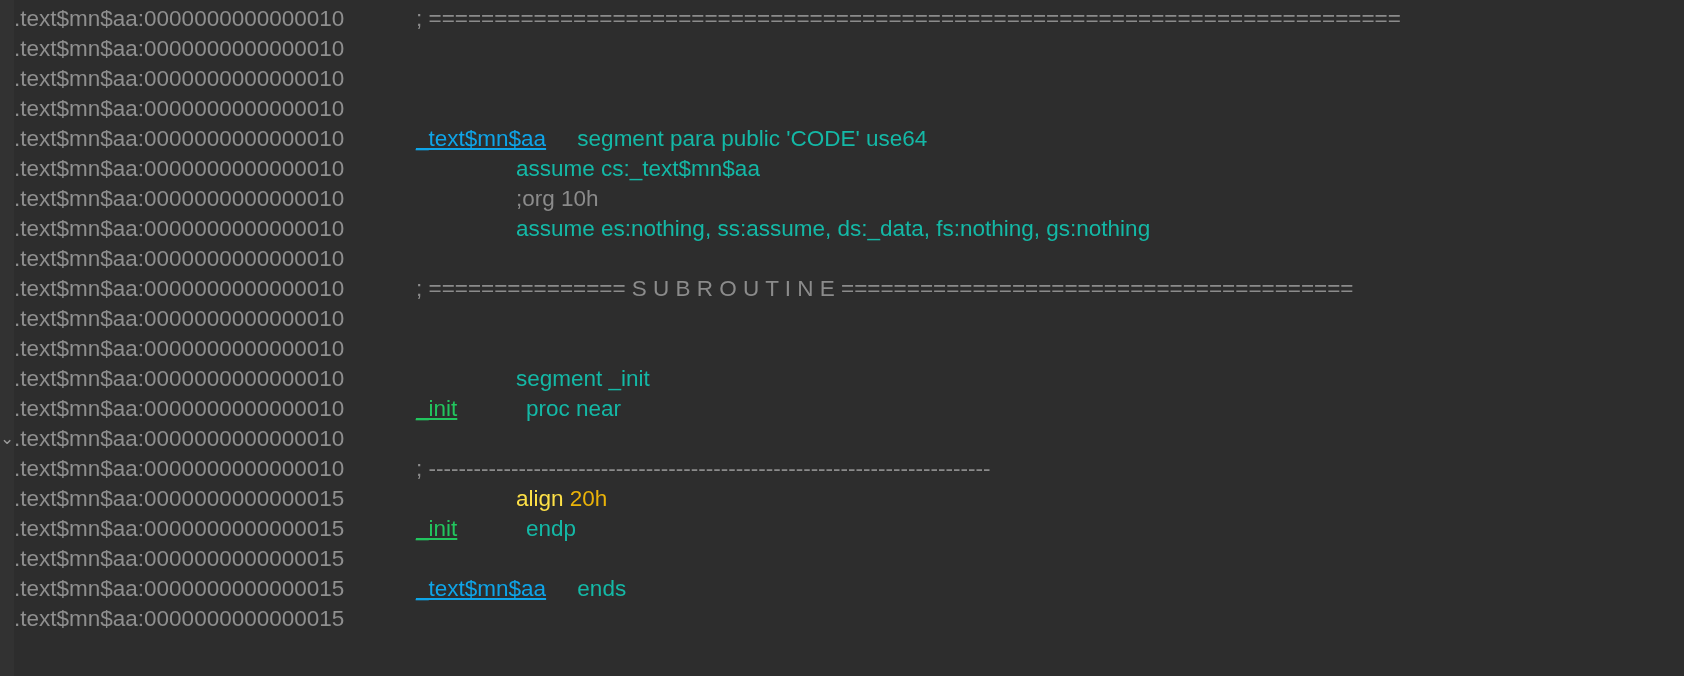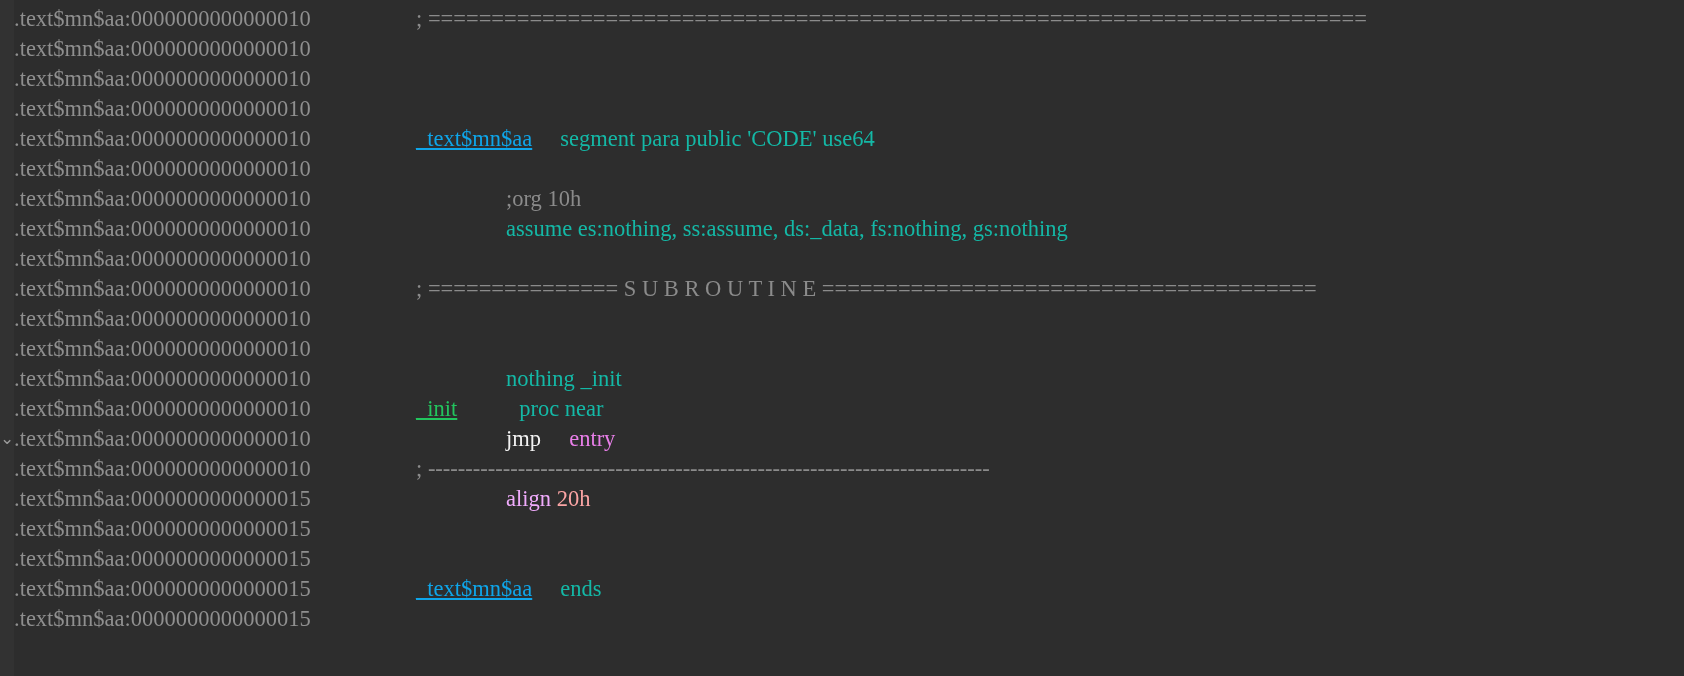--- a/index.html
+++ b/index.html
@@ -6,21 +6,21 @@
   html, body {
     margin: 0;
     padding: 0;
     background: #2d2d2d;
   }
   #app {
     position: relative;
     width: 1684px;
     height: 676px;
     background: #2d2d2d;
-    font-family: Liberation Serif, serif;
+    font-family: Liberation Sans, sans-serif;
     font-size: 22.5px;
     line-height: 30px;
     overflow: hidden;
     -webkit-font-smoothing: antialiased;
   }
 
   
   #gutter {
     position: absolute;
     left: 0; top: 0;
@@ -68,44 +68,44 @@
     white-space: pre;
   }
 
   
   .cmt    { color: #8b8b8b; }
   .kw     { color: #14b8a6; }
   .segnm  { color: #0ea5e9; text-decoration: underline; }
   .fnnm   { color: #22c55e; text-decoration: underline; }
   .instr  { color: #f2f2f2; }
   .locref { color: #e97fe9; }
-  .num    { color: #fca5a5; text-align: right; }
-  .plain  { color: #f0abfc; }
+  .num    { color: #eab308; text-align: right; }
+  .plain  { color: #fde047; }
 </style>
 </head>
 <body>
 
 <div id="app">
   <div id="gutter"></div>
   <div id="lines">
       <div class="line"><span class="arrowcell"></span><span class="addr">.text$mn$aa:0000000000000010</span><span class="content"><span class="cmt">; ==========================================================================</span></span></div>
       <div class="line"><span class="arrowcell"></span><span class="addr">.text$mn$aa:0000000000000010</span><span class="content"></span></div>
       <div class="line"><span class="arrowcell"></span><span class="addr">.text$mn$aa:0000000000000010</span></div>
       <div class="line"><span class="arrowcell"></span><span class="addr">.text$mn$aa:0000000000000010</span></div>
       <div class="line"><span class="arrowcell"></span><span class="addr">.text$mn$aa:0000000000000010</span><span class="content"><span class="segnm">_text$mn$aa</span><span class="kw">     segment para public 'CODE' use64</span></span></div>
-      <div class="line"><span class="arrowcell"></span><span class="addr">.text$mn$aa:0000000000000010</span></div>
+      <div class="line"><span class="arrowcell"></span><span class="addr">.text$mn$aa:0000000000000010</span><span class="content"><span class="kw">                assume cs:_text$mn$aa</span></span></div>
       <div class="line"><span class="arrowcell"></span><span class="addr">.text$mn$aa:0000000000000010</span><span class="content"><span class="cmt">                ;org 10h</span></span></div>
       <div class="line"><span class="arrowcell"></span><span class="addr">.text$mn$aa:0000000000000010</span><span class="content"><span class="kw">                assume es:nothing, ss:assume, ds:_data, fs:nothing, gs:nothing</span></span></div>
       <div class="line"><span class="arrowcell"></span><span class="addr">.text$mn$aa:0000000000000010</span><span class="content"></span></div>
       <div class="line"><span class="arrowcell"></span><span class="addr">.text$mn$aa:0000000000000010</span><span class="content"><span class="cmt">; =============== S U B R O U T I N E =======================================</span></span></div>
       <div class="line"><span class="arrowcell"></span><span class="addr">.text$mn$aa:0000000000000010</span><span class="content"></span></div>
       <div class="line"><span class="arrowcell"></span><span class="addr">.text$mn$aa:0000000000000010</span><span class="content"></span></div>
-      <div class="line"><span class="arrowcell"></span><span class="addr">.text$mn$aa:0000000000000010</span><span class="content"><span class="kw">                nothing _init</span></span></div>
+      <div class="line"><span class="arrowcell"></span><span class="addr">.text$mn$aa:0000000000000010</span><span class="content"><span class="kw">                segment _init</span></span></div>
       <div class="line"><span class="arrowcell"></span><span class="addr">.text$mn$aa:0000000000000010</span><span class="content"><span class="fnnm">_init</span><span class="kw">           proc near</span></span></div>
-      <div class="line"><span class="arrowcell">⌄</span><span class="addr">.text$mn$aa:0000000000000010</span><span class="content"><span class="instr">                jmp     </span><span class="locref">entry</span></span></div>
+      <div class="line"><span class="arrowcell">⌄</span><span class="addr">.text$mn$aa:0000000000000010</span></div>
       <div class="line"><span class="arrowcell"></span><span class="addr">.text$mn$aa:0000000000000010</span><span class="content"><span class="cmt">; ---------------------------------------------------------------------------</span></span></div>
       <div class="line"><span class="arrowcell"></span><span class="addr">.text$mn$aa:0000000000000015</span><span class="content"><span class="plain">                align </span><span class="num">20h</span></span></div>
-      <div class="line"><span class="arrowcell"></span><span class="addr">.text$mn$aa:0000000000000015</span></div>
+      <div class="line"><span class="arrowcell"></span><span class="addr">.text$mn$aa:0000000000000015</span><span class="content"><span class="fnnm">_init</span><span class="kw">           endp</span></span></div>
       <div class="line"><span class="arrowcell"></span><span class="addr">.text$mn$aa:0000000000000015</span><span class="content"></span></div>
       <div class="line"><span class="arrowcell"></span><span class="addr">.text$mn$aa:0000000000000015</span><span class="content"><span class="segnm">_text$mn$aa</span><span class="kw">     ends</span></span></div>
       <div class="line"><span class="arrowcell"></span><span class="addr">.text$mn$aa:0000000000000015</span><span class="content"></span></div>
     </div>
 </div>
 
 </body></html>

